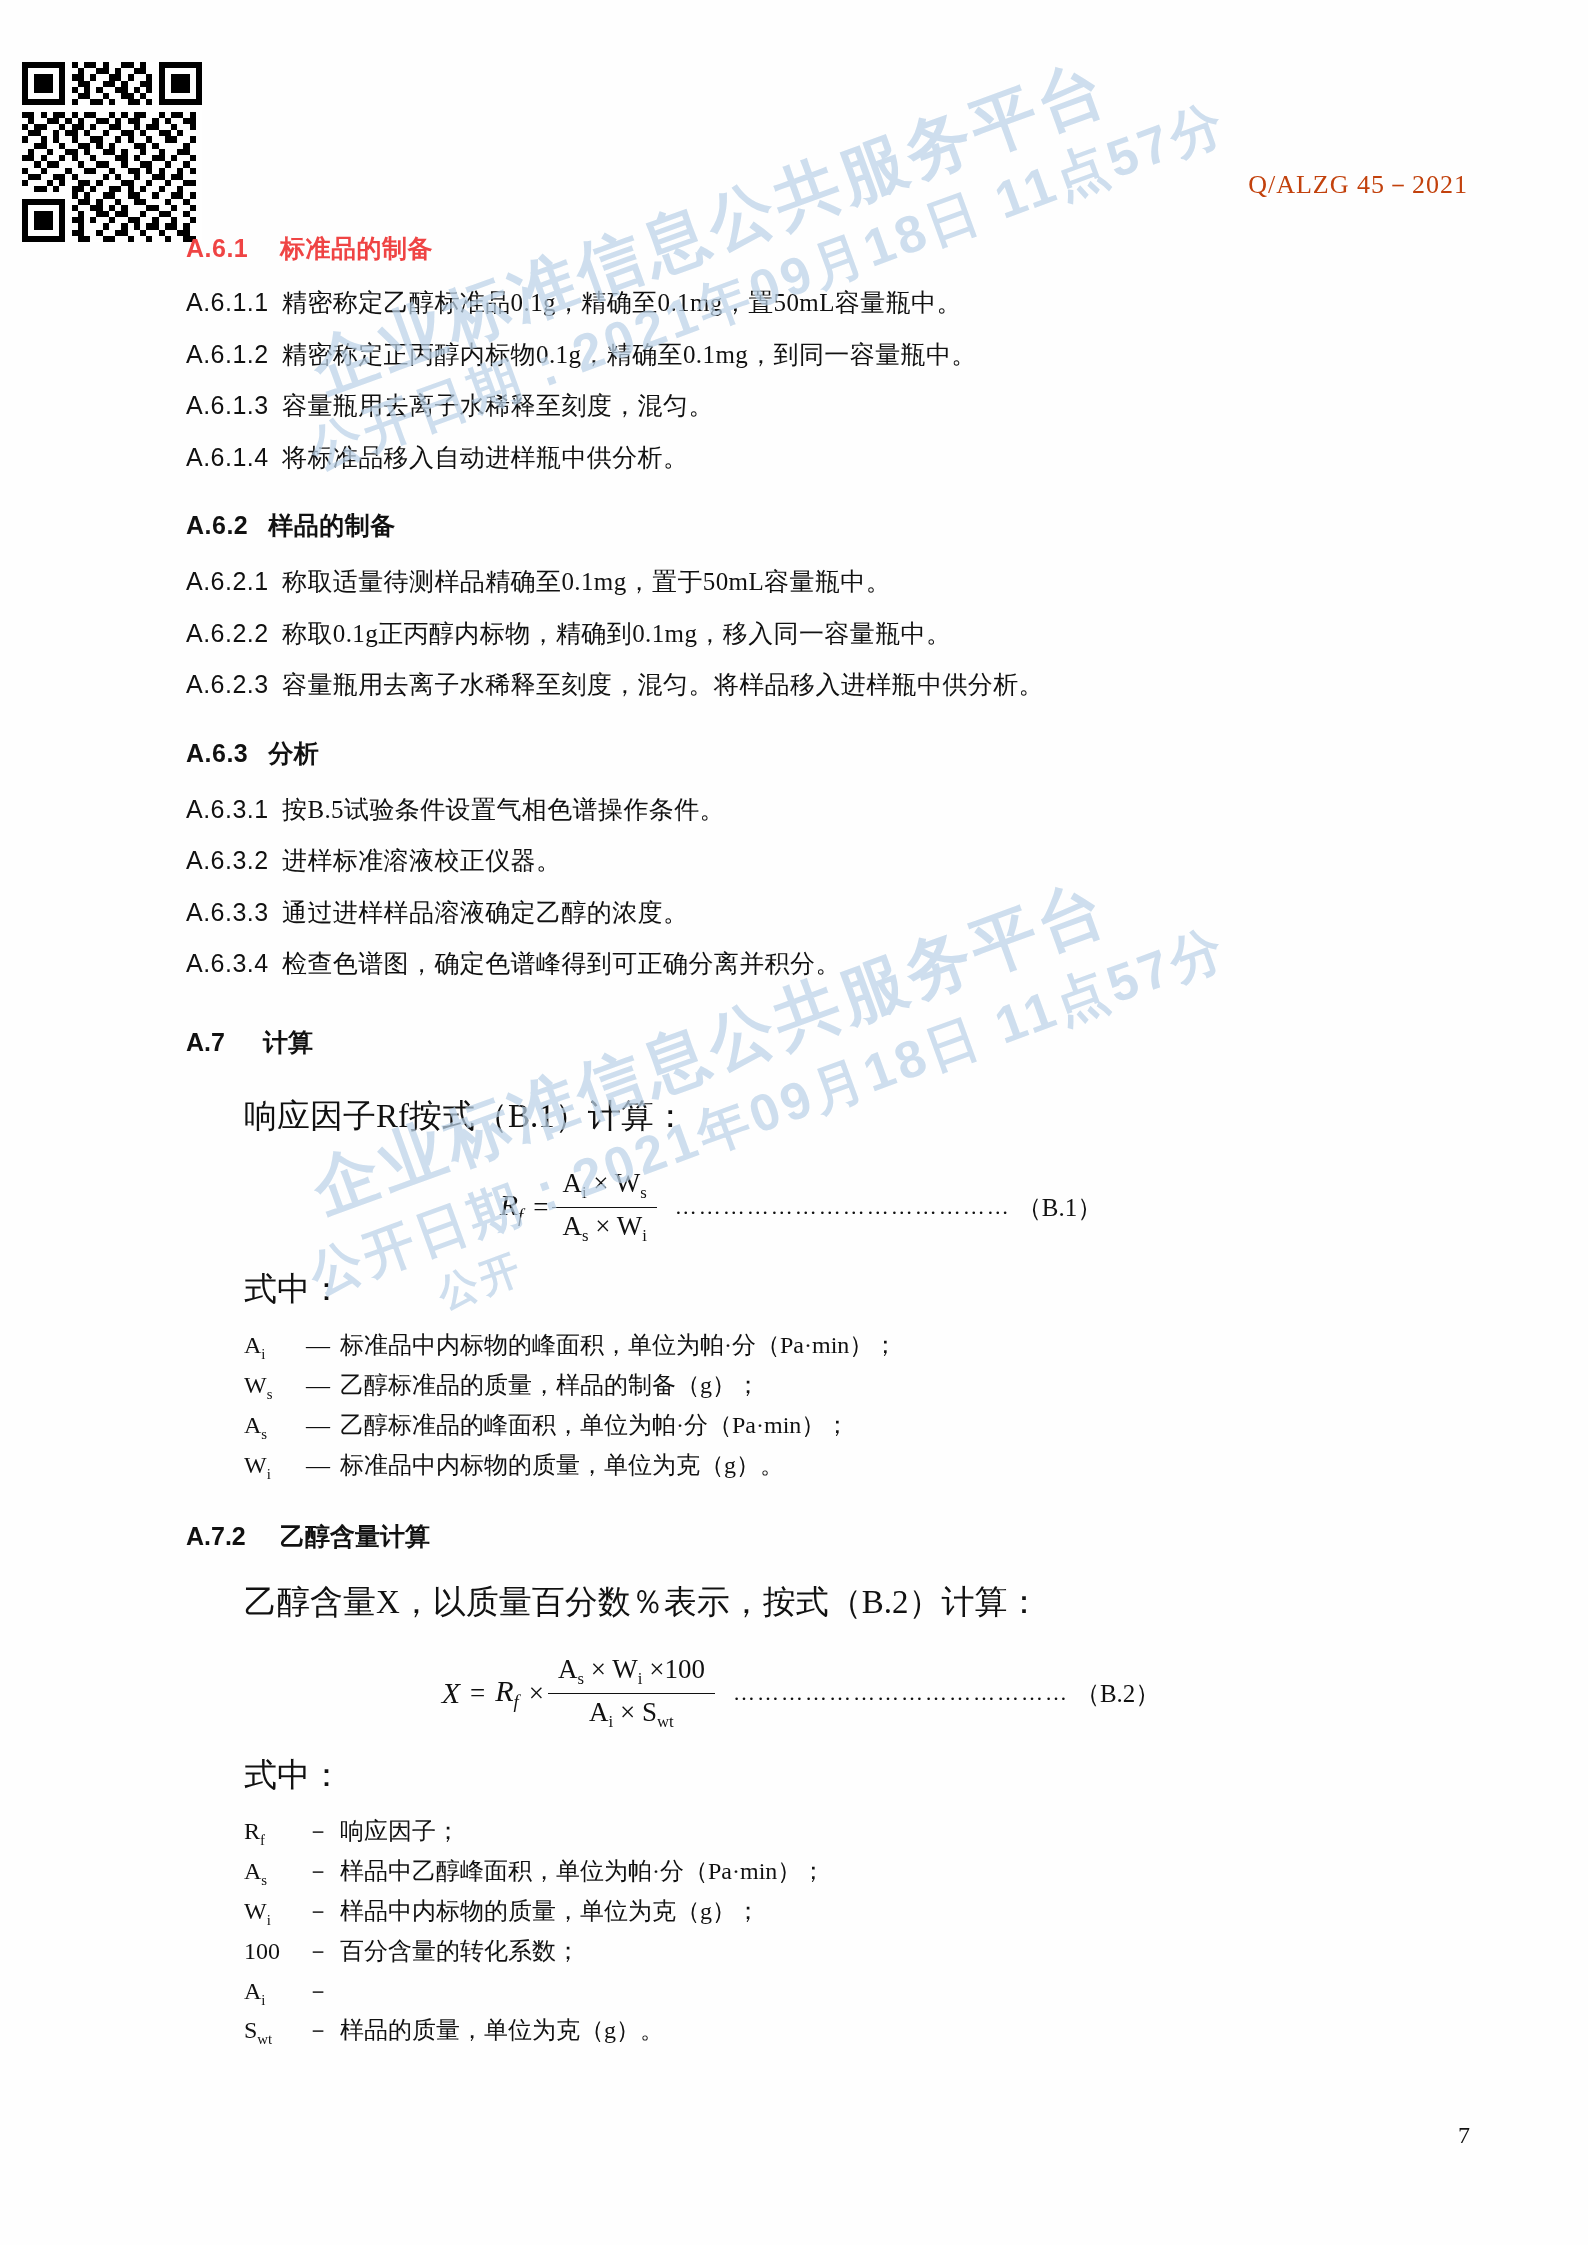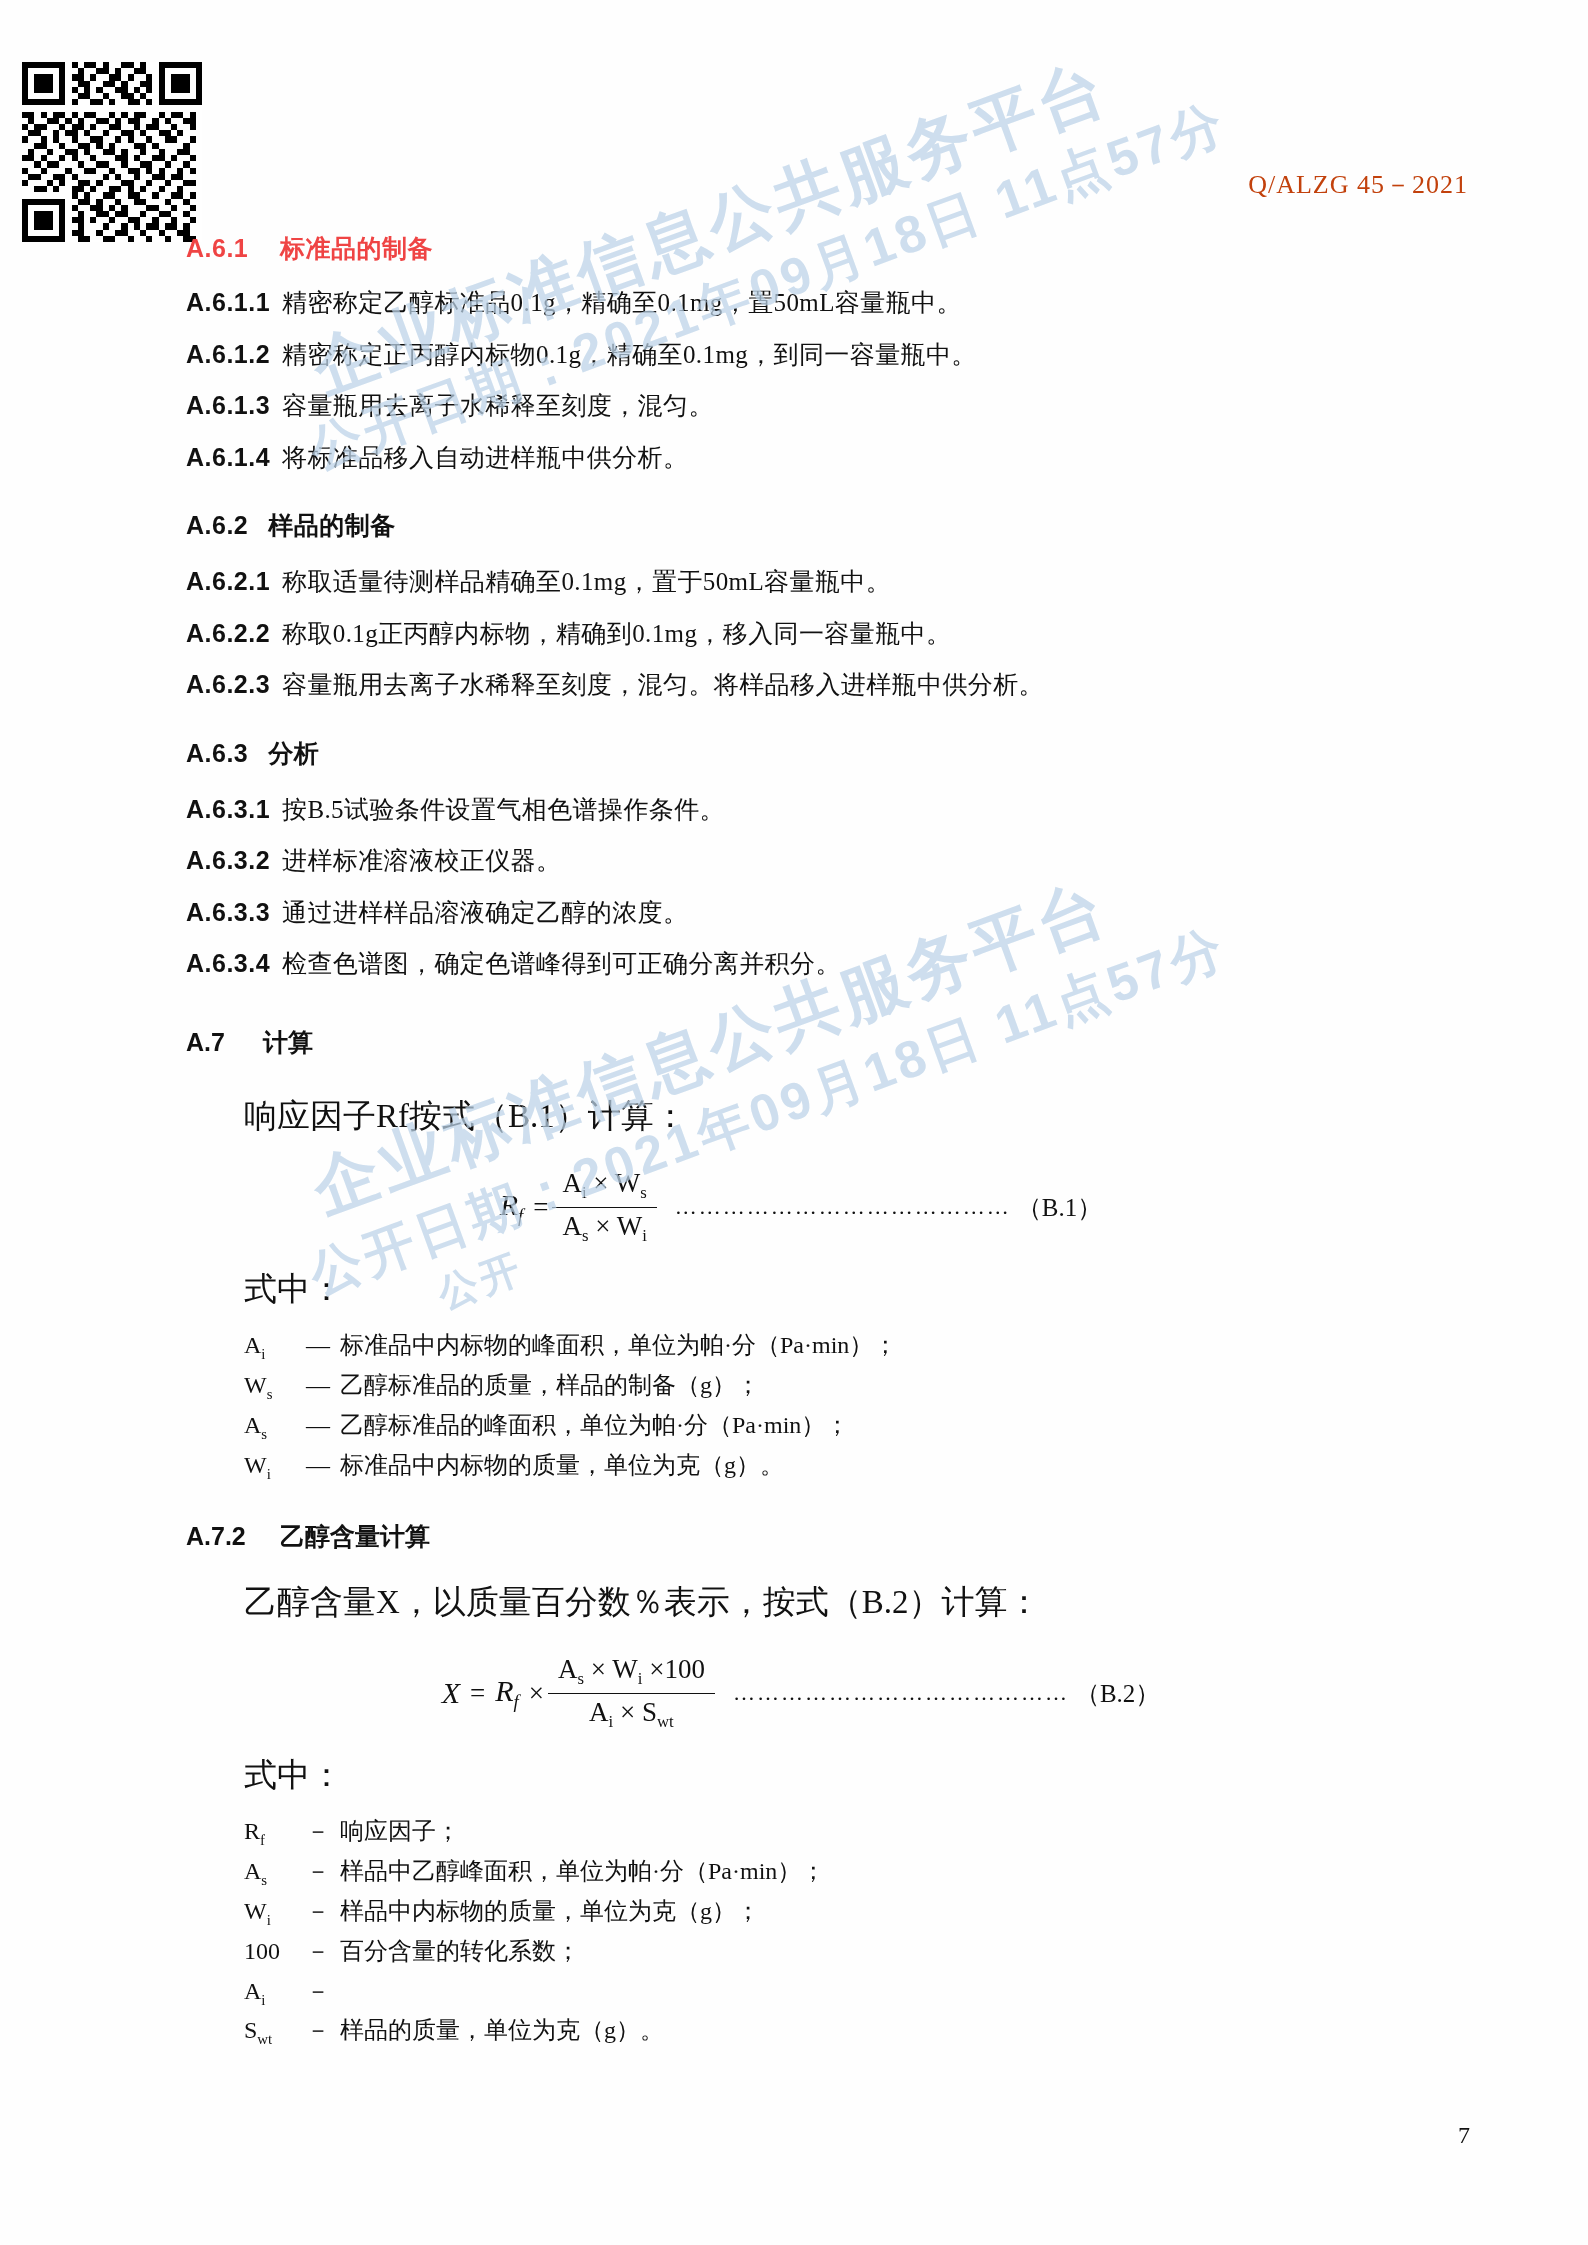--- a/index.html
+++ b/index.html
@@ -70,21 +70,20 @@
     font-size: 25px;
     line-height: 1.38;
     margin: 0 0 16px 0;
     letter-spacing: 0.4px;
   }
   p.item .num {
     display: inline-block;
     min-width: 96px;
     font-family: "Liberation Sans", sans-serif;
     letter-spacing: 0.5px;
-    font-weight: bold;
   }
   p.item .txt { }
 
   
   .h-major {
     font-family: "Liberation Sans", sans-serif;
     font-weight: bold;
     font-size: 25px;
     margin: 44px 0 34px 0;
   }

